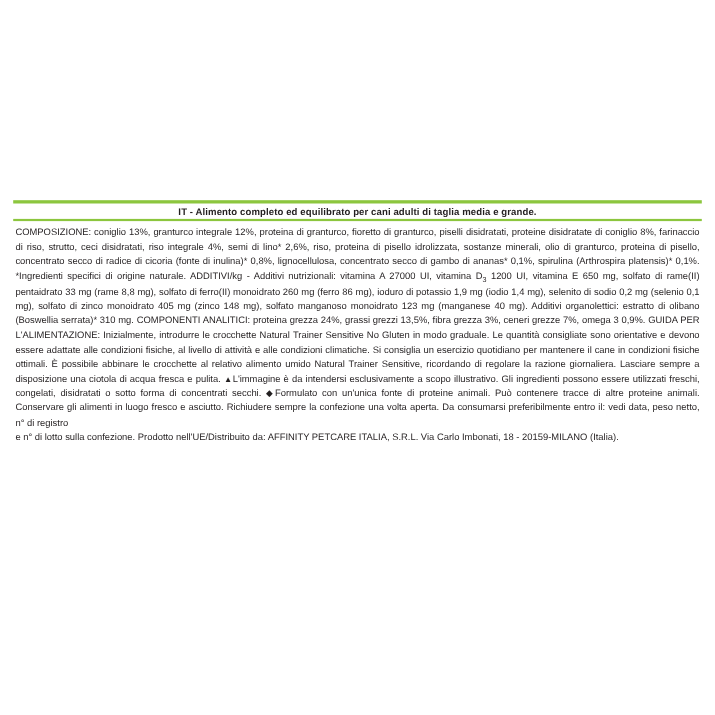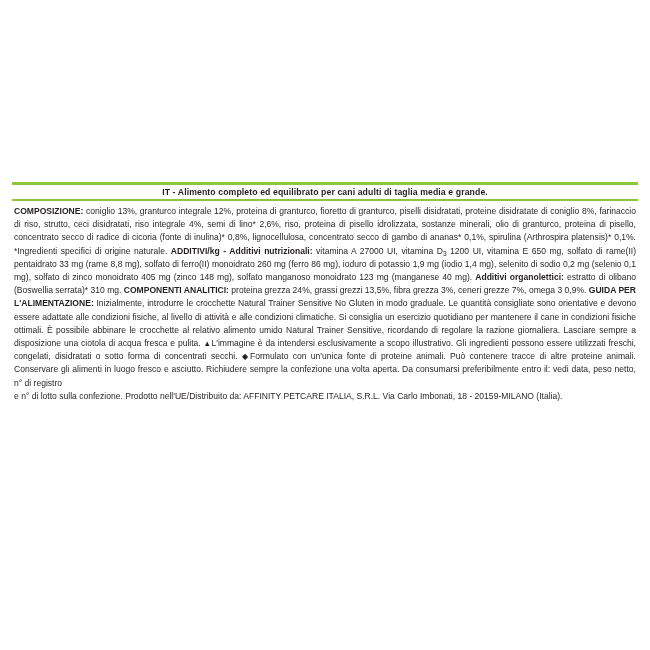--- a/index.html
+++ b/index.html
@@ -59,21 +59,21 @@
     width: 622px;
     top: 205px;
     font-size: 8.55px;
     line-height: 13.2px;
     text-align: justify;
     text-justify: inter-word;
     color: #231f20;
     hyphens: none;
   }
   .body-text b {
-    font-weight: bold;
+    font-weight: normal;
   }
   .body-text .last-line {
     display: block;
   }
   sub {
     font-size: 6.5px;
     vertical-align: baseline;
     position: relative;
     top: 2px;
   }

